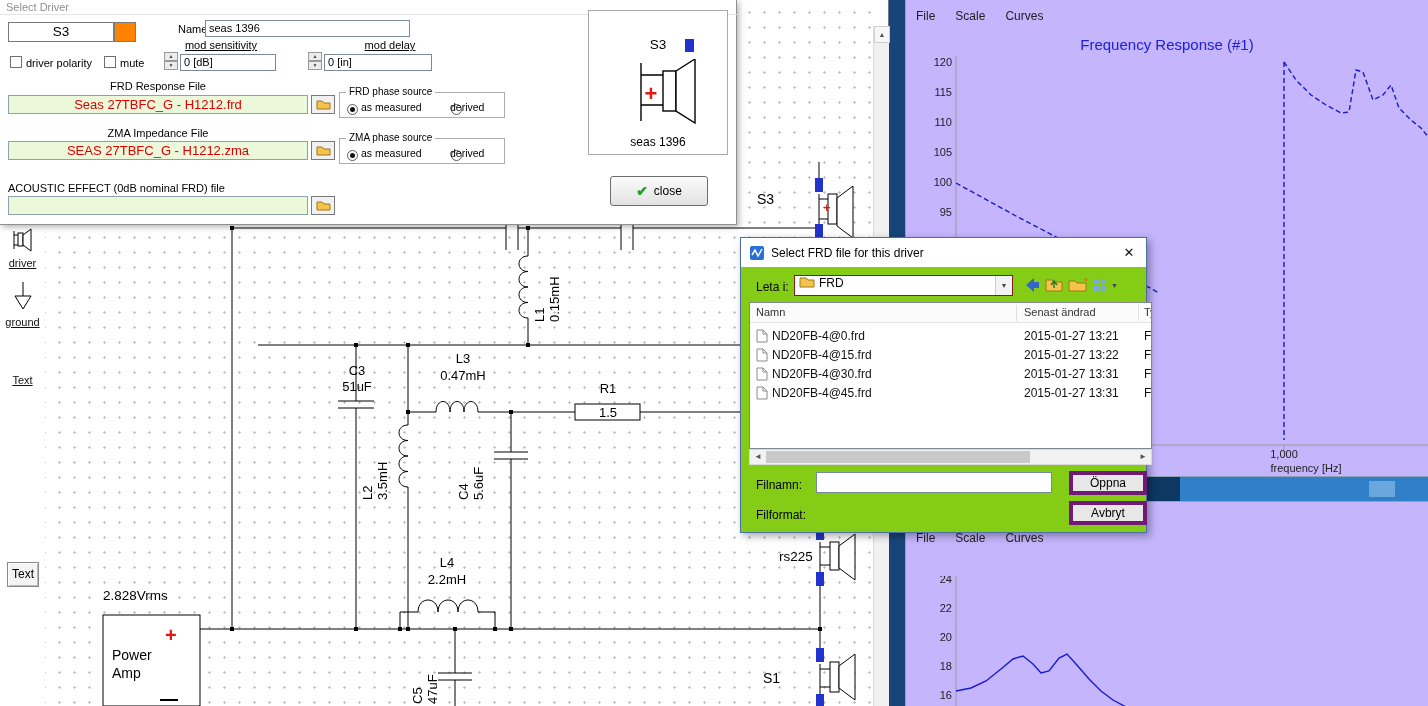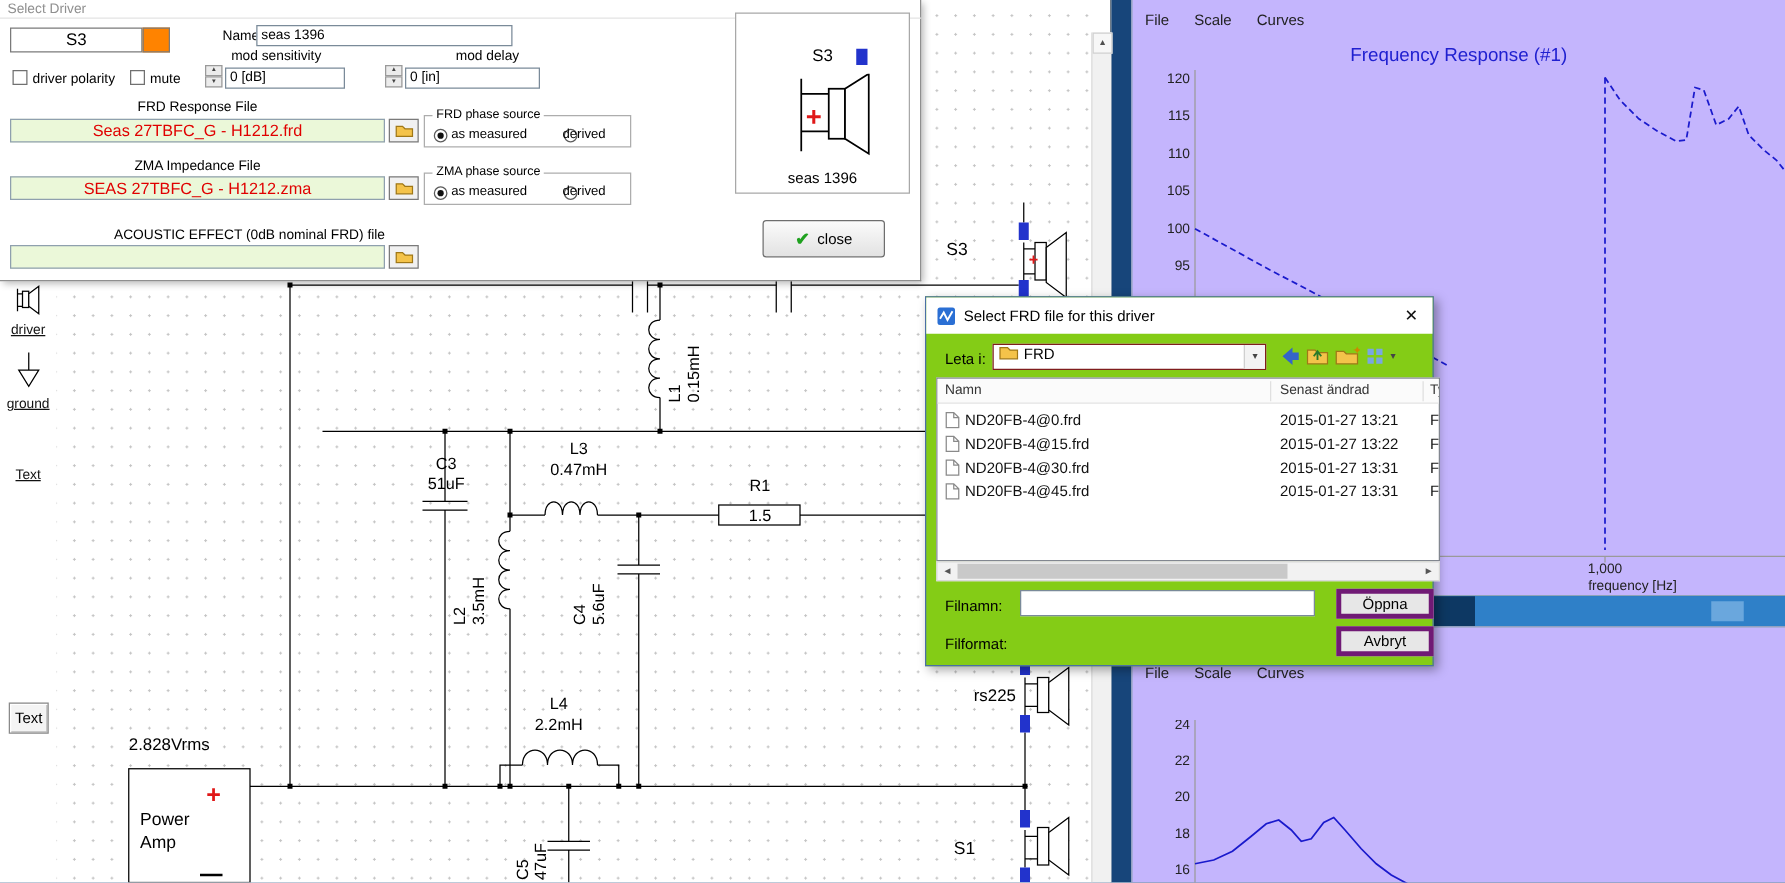--- a/index.html
+++ b/index.html
@@ -39,21 +39,21 @@
   .dashed{stroke-dasharray:5,3}
 
   
   #taskbar-strip{left:889px;top:477px;width:539px;height:24px;background:linear-gradient(#2a77c6,#1b5d9e)}
   .strip-seg{position:absolute;top:0;height:24px}
 
   
   #driver-dialog{left:0;top:0;width:737px;height:225px;background:#fff;z-index:20;
     border-right:1px solid #8f8f8f;border-bottom:1px solid #8f8f8f;box-shadow:2px 2px 6px rgba(0,0,0,.3)}
   .dlg-label{font-size:11px;color:#000}
-  .ul{}
+  .ul{text-decoration:underline}
   .win-input{border:1px solid #7a8a99;background:#fff;font:11px "Liberation Sans",sans-serif;padding:1px 3px;width:100%;height:100%}
   .green-field{background:#ebf8d9;border:1px solid #8fa0ae;color:#e00000;font-size:13px;text-align:center;line-height:17px;
     overflow:hidden;white-space:nowrap}
   .folder-btn{border:1px solid #7a7a7a;background:#f1f1f1;display:flex;align-items:center;justify-content:center}
   .groupbox{border:1px solid #adadad;position:absolute}
   .legend{position:absolute;top:-7px;left:6px;background:#fff;font-size:10px;padding:0 3px;white-space:nowrap}
   .radio{width:11px;height:11px;border:1px solid #5a5a5a;border-radius:50%;background:#fff;display:inline-block;position:relative;flex:none}
   .radio.sel::after{content:"";position:absolute;left:2px;top:2px;width:5px;height:5px;border-radius:50%;background:#111}
   .checkbox{width:12px;height:12px;border:1px solid #707070;background:#fff;display:inline-block;flex:none}
   .spin{width:14px;height:18px;display:flex;flex-direction:column}
@@ -329,21 +329,21 @@
       </svg>
   </div>
   <div class="groupbox" style="left:339px;top:138px;width:166px;height:26px">
     <span class="legend">ZMA phase source</span>
     <span class="abs radio sel" style="left:7px;top:8px"></span>
     <span class="abs" style="left:21px;top:8px;font-size:10.5px">as measured</span>
     <span class="abs radio" style="left:96px;top:8px"></span>
     <span class="abs" style="left:110px;top:8px;font-size:10.5px">derived</span>
   </div>
 
-  <div class="abs dlg-label" style="left:8px;top:182px;width:300px;text-align:right">ACOUSTIC EFFECT (0dB nominal FRD) file</div>
+  <div class="abs dlg-label" style="left:8px;top:182px;width:300px;text-align:left">ACOUSTIC EFFECT (0dB nominal FRD) file</div>
   <div class="abs green-field" style="left:8px;top:196px;width:300px;height:19px"></div>
   <div class="abs folder-btn" style="left:311px;top:196px;width:24px;height:19px">
     <svg width="15" height="11">
         <path d="M1,2 h5 l2,2 h6 v6 h-13 z" fill="#f4c34a" stroke="#a07817" stroke-width="1"></path>
       </svg>
   </div>
 
   <div class="abs" style="left:588px;top:10px;width:140px;height:145px;border:1px solid #a8a8a8;background:#fff">
     <div class="abs" style="left:0;top:26px;width:100%;text-align:center;font-size:13.5px">S3</div>
     <div class="abs" style="left:96px;top:28px;width:9px;height:13px;background:#2233cc"></div>

